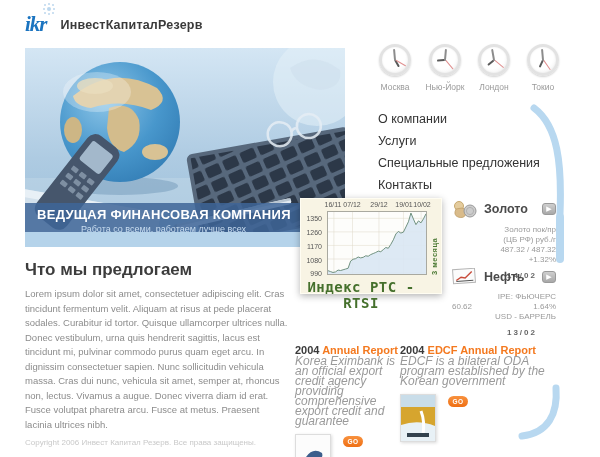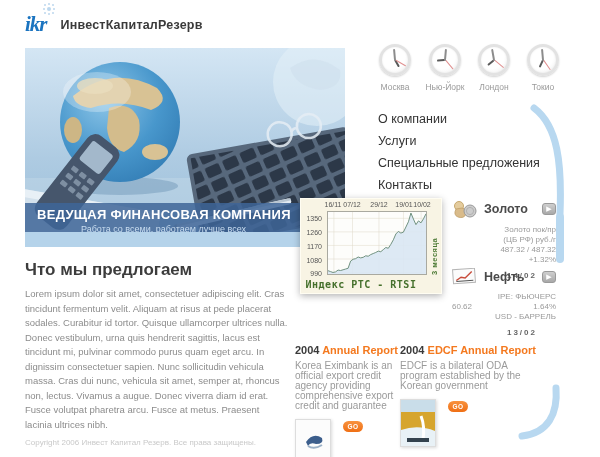--- a/index.html
+++ b/index.html
@@ -45,42 +45,42 @@
     border:1px solid #fffdf2; box-shadow:0 2px 7px rgba(0,0,0,.3); z-index:5; }
   .chart-xlabels { position:absolute; left:26px; top:2px; width:100px; height:9px; }
   .chart-xlabels span { position:absolute; transform:translateX(-50%); font-size:7px; color:#555; white-space:nowrap; }
   .chart-ylabels { position:absolute; left:0; top:12px; width:23px; height:64px; }
   .chart-ylabels span { position:absolute; right:2px; transform:translateY(-50%); font-size:7px; color:#555; }
   .chart-plot { position:absolute; left:26px; top:12px; width:100px; height:64px; background:#fdfdfb; border:1px solid #a9a9a0; }
   .chart-plot svg { display:block; width:100%; height:100%; }
   .chart-side-label { position:absolute; left:129px; top:12px; height:64px; display:flex; align-items:center;
     writing-mode:vertical-rl; transform:rotate(180deg); font-size:7.5px; font-weight:bold; color:#4c7a35; letter-spacing:.5px; }
   .chart-title { position:absolute; left:0; top:80px; width:120px; text-align:center;
-    font-family:"DejaVu Sans Mono", monospace; font-size:10px; font-weight:bold; color:#45702c; letter-spacing:.5px; }
+    font-family:"DejaVu Sans Mono", monospace; font-size:14px; font-weight:bold; color:#45702c; letter-spacing:.5px; }
 
   
   .quote-widget { position:absolute; left:452px; width:104px; }
   .quote-head { display:flex; align-items:center; gap:6px; }
   .quote-title { font-size:12.5px; font-weight:bold; color:#4a4a4a; flex:1; }
   .mini-btn { width:14px; height:12px; border-radius:3px; border:1px solid #9a9a9a;
     background:linear-gradient(#cfcfcf,#a8a8a8); color:#fff; font-size:7px; line-height:10px; text-align:center; cursor:pointer; }
   .quote-body { margin-top:6px; text-align:right; font-size:8px; color:#9a9a9a; line-height:10px; }
   .quote-date { margin-top:6px; text-align:right; padding-right:19px; font-size:8px; font-weight:bold; color:#666; letter-spacing:2px; }
   .vbar { position:absolute; left:556px; top:213px; width:8px; height:50px; border-radius:4px; background:#b8d8f0; }
 
   
   .offer-heading { position:absolute; left:25px; top:260px; font-size:17px; font-weight:bold; color:#3c3c3c; }
   .offer-body { position:absolute; left:25px; top:287px; width:264px; font-size:9.5px; line-height:14.5px; color:#8c8c8c; }
 
   
   .report { position:absolute; top:344px; }
   .report-title { font-size:11px; font-weight:bold; }
   .report-year { color:#3a3a3a; }
   .report-name { color:#f4791f; }
-  .report-desc { margin-top:5px; font-size:10px; line-height:10px; color:#9a9a9a; }
+  .report-desc { font-size:12px; line-height:10px; color:#9a9a9a;font-style:italic; }
   .report-row { display:flex; align-items:flex-start; gap:12px; margin-top:8px; }
   .thumb { width:36px; height:48px; border:1px solid #ddd; box-shadow:1px 1px 3px rgba(0,0,0,.15); background:#fff; cursor:pointer; }
   .thumb svg { display:block; }
   .go-btn { margin-top:2px; width:20px; height:11px; border-radius:6px; background:linear-gradient(#f8923f,#ef6f14);
     color:#fff; font-size:6.5px; font-weight:bold; text-align:center; line-height:11px; letter-spacing:.5px; cursor:pointer; }
 
   
   .footer { position:absolute; left:25px; top:438px; font-size:8px; color:#c9c9c9; }
 </style>
 </head>

